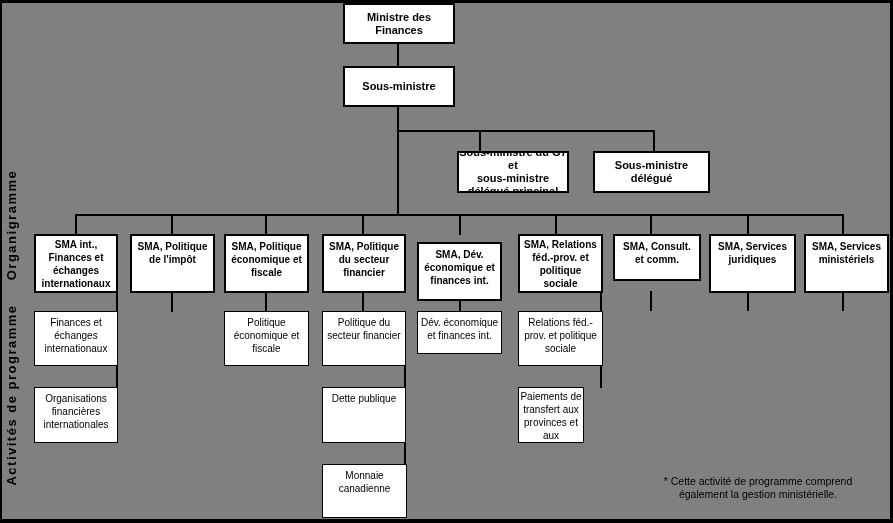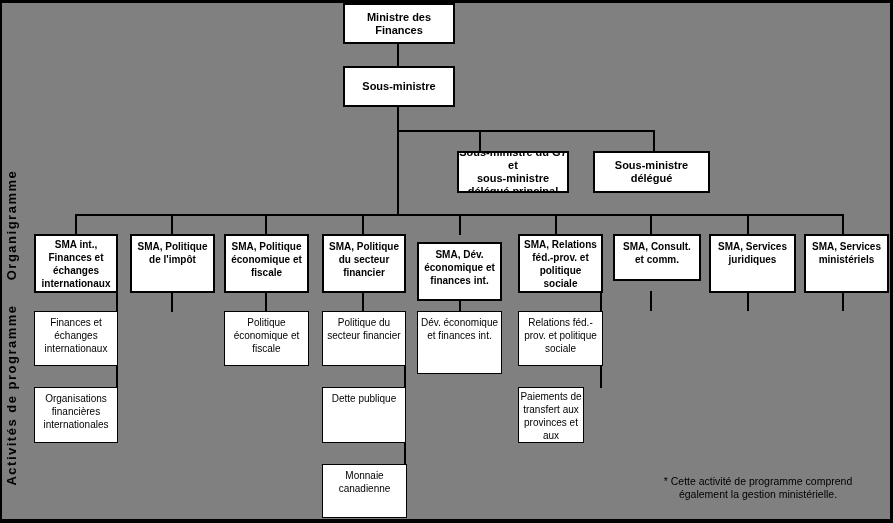--- a/index.html
+++ b/index.html
@@ -126,21 +126,21 @@
 ministériels</div>
 
   <div class="box" style="left:34px;top:311px;width:84px;height:55px;">Finances et
 échanges
 internationaux</div>
   <div class="box" style="left:224px;top:311px;width:85px;height:55px;">Politique
 économique et
 fiscale</div>
   <div class="box" style="left:322px;top:311px;width:84px;height:55px;">Politique du
 secteur financier</div>
-  <div class="box" style="left:417px;top:311px;width:85px;height:63px;">Dév. économique
+  <div class="box" style="left:417px;top:311px;width:85px;height:43px;">Dév. économique
 et finances int.</div>
   <div class="box" style="left:518px;top:311px;width:85px;height:55px;">Relations féd.-
 prov. et politique
 sociale</div>
 
   <div class="box" style="left:34px;top:387px;width:84px;height:56px;">Organisations
 financières
 internationales</div>
   <div class="box" style="left:322px;top:387px;width:84px;height:56px;">Dette publique</div>
   <div class="box" style="left:518px;top:387px;width:66px;height:56px;padding-top:2px;">Paiements de

